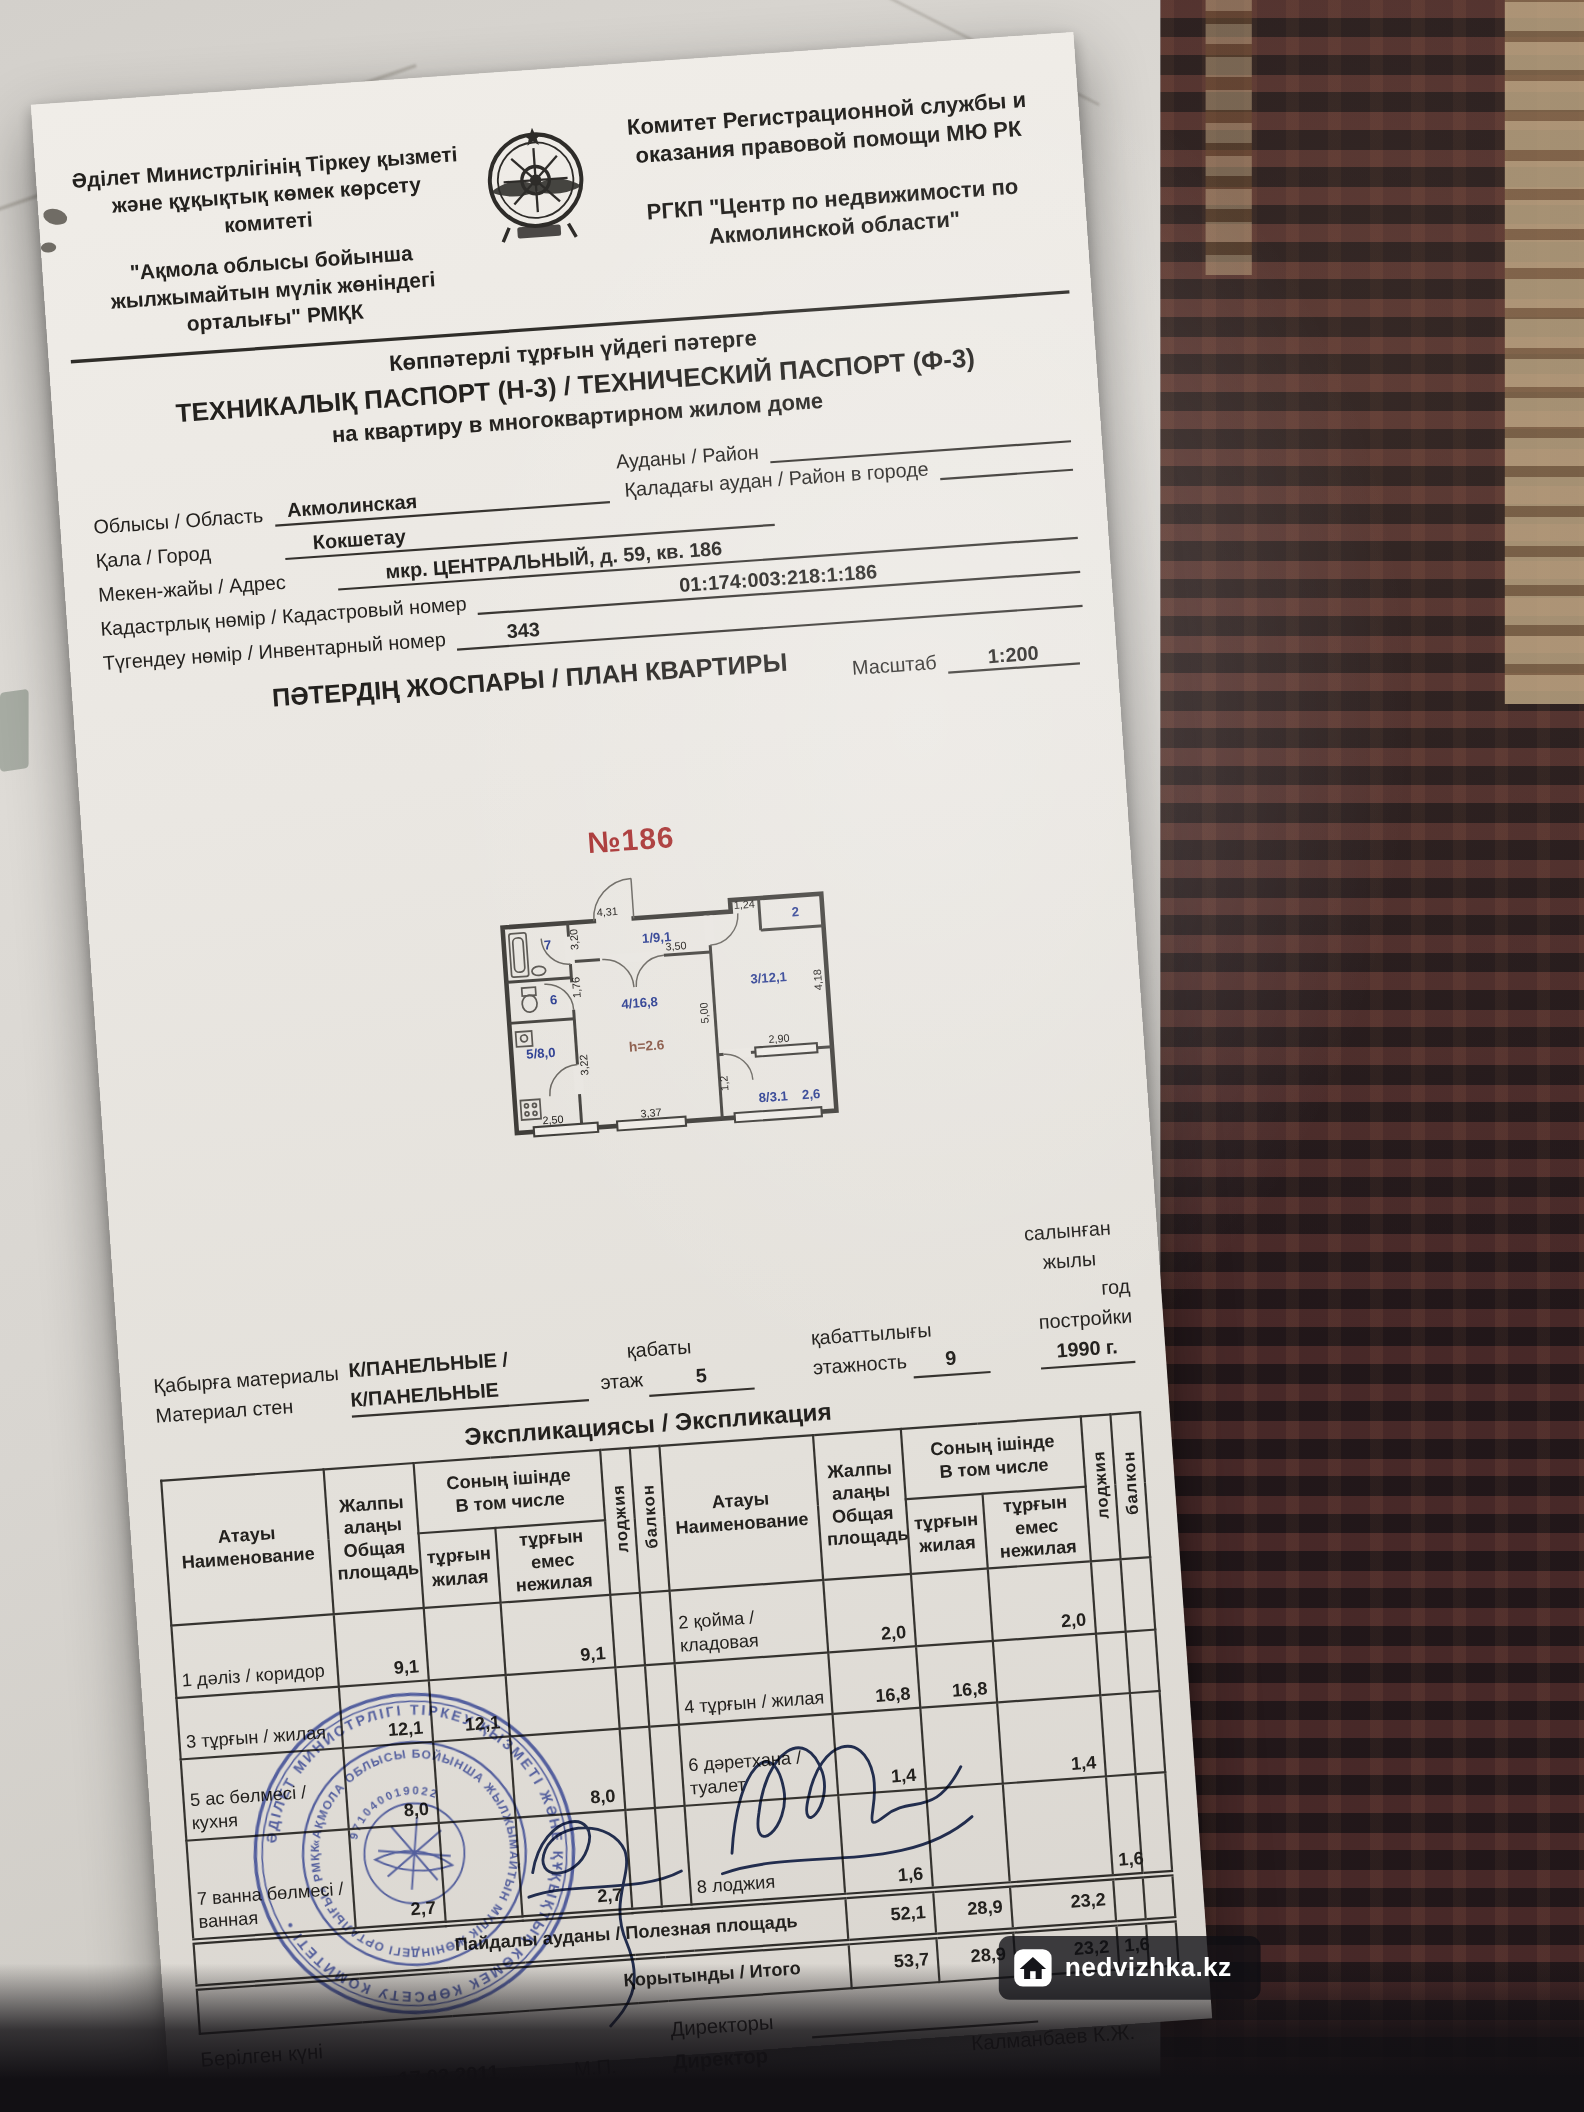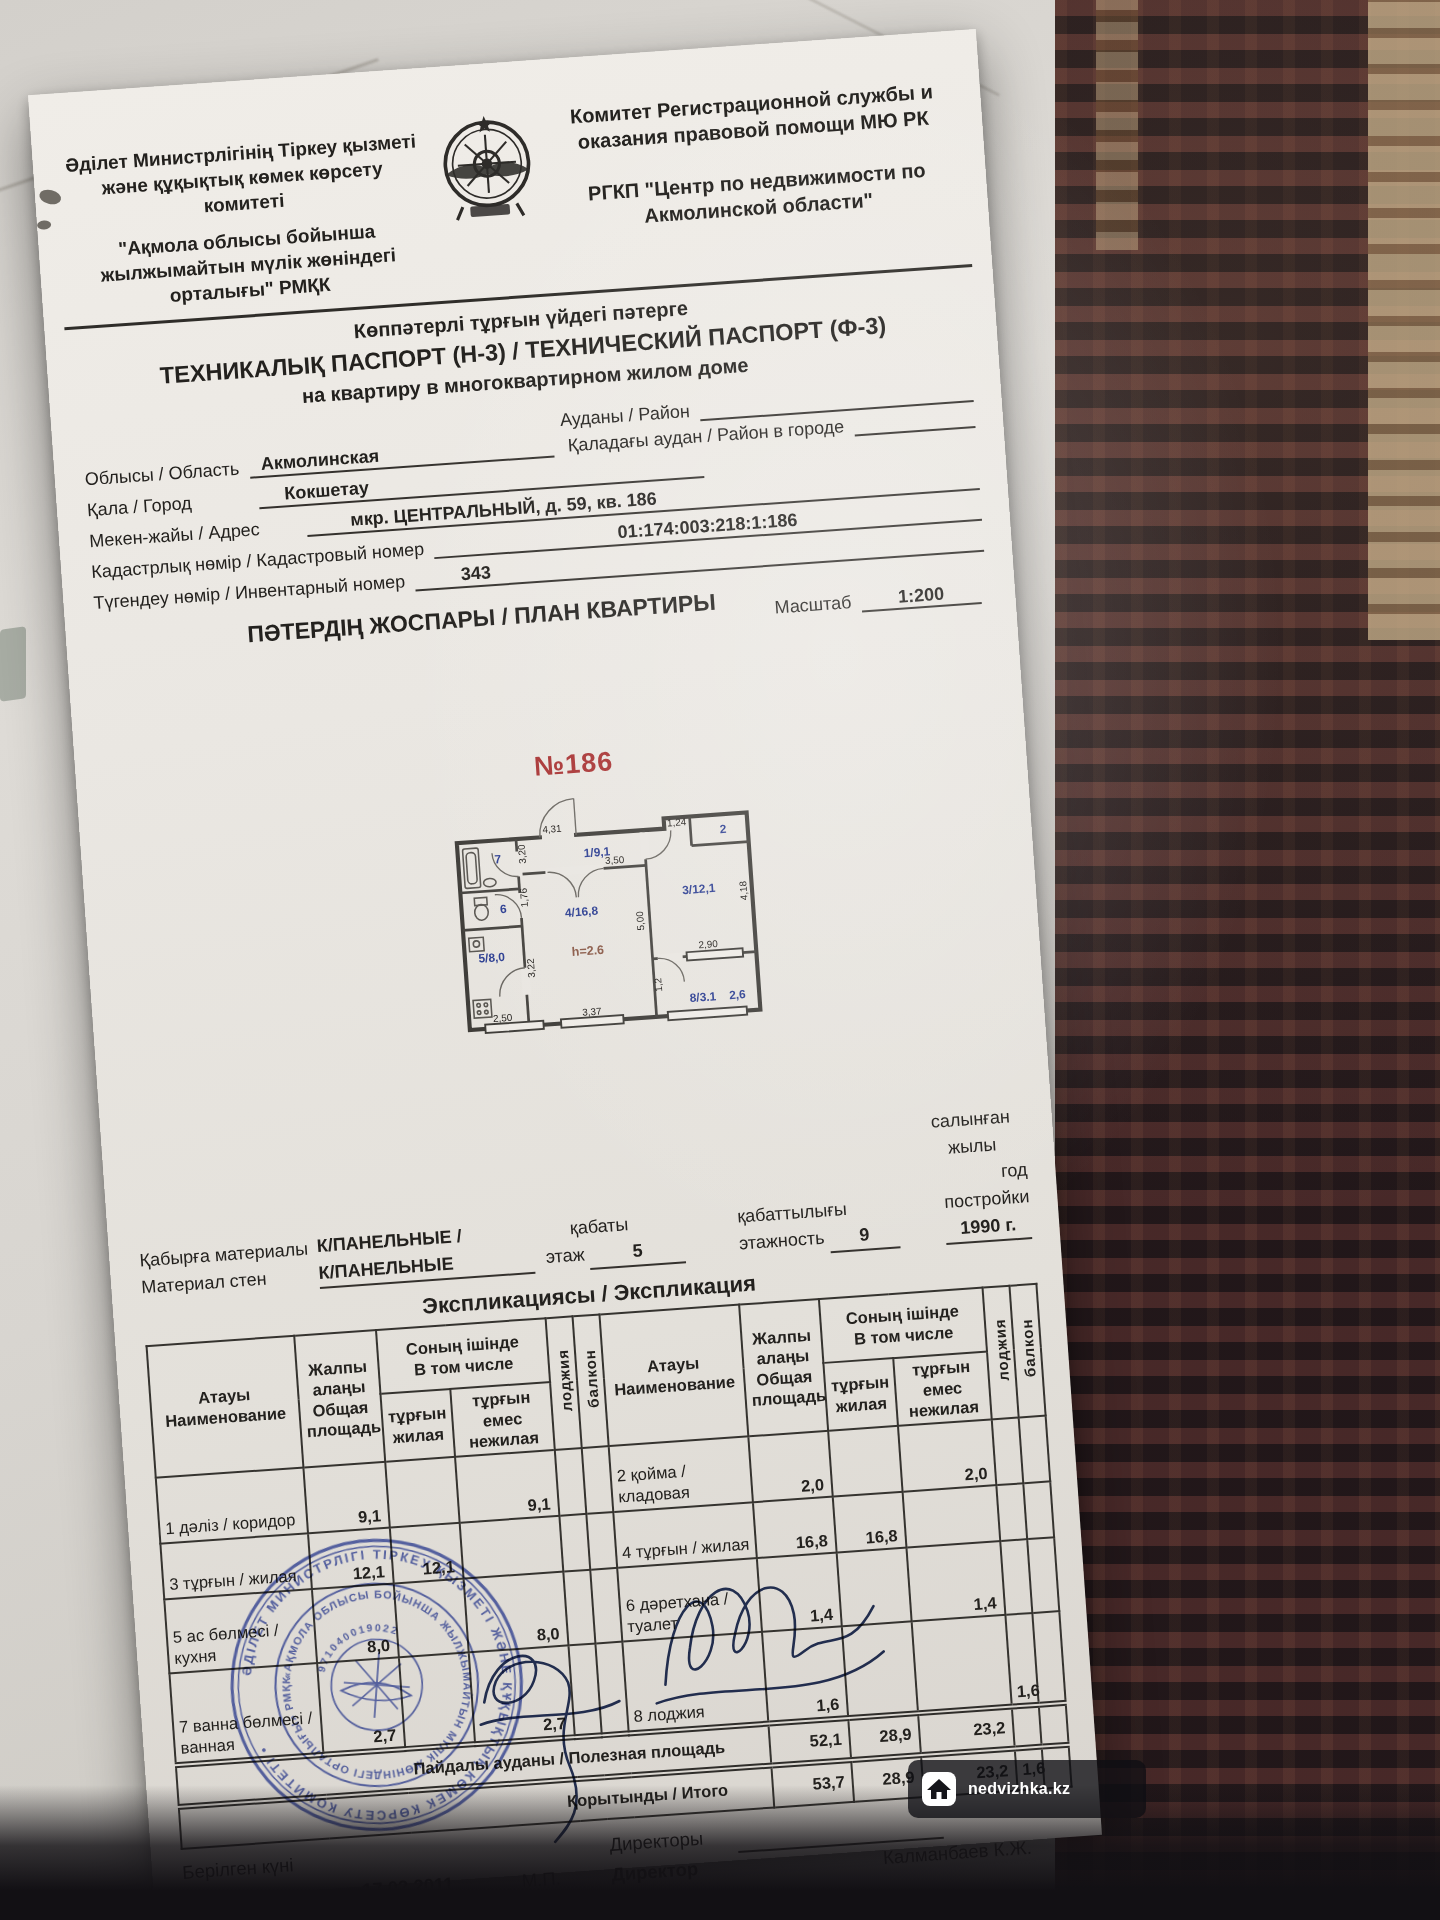--- a/index.html
+++ b/index.html
@@ -111,21 +111,21 @@
          mix-blend-mode:multiply;filter:blur(.4px);transform:rotate(8deg);}
   .sigsvg{position:absolute;mix-blend-mode:multiply;}
 
   
   .floor-shadow{position:absolute;left:0;right:0;bottom:0;height:135px;z-index:6;pointer-events:none;
     background:linear-gradient(to top,#121014 22%,rgba(18,16,20,.82) 55%,rgba(18,16,20,0) 100%);}
   .glare{position:absolute;left:0;top:0;right:0;bottom:0;z-index:7;pointer-events:none;
     background:radial-gradient(ellipse 640px 900px at 58% 34%,rgba(255,255,255,.20),rgba(255,255,255,0) 70%);}
   .wm{position:absolute;left:908px;top:1760px;width:238px;height:58px;z-index:9;
       background:rgba(14,14,19,.78);border-radius:10px;display:flex;align-items:center;gap:11px;padding-left:13px;box-sizing:border-box;}
-  .wm-text{color:#ffffff;font-weight:700;font-size:16px;letter-spacing:.3px;}
+  .wm-text{color:#ffffff;font-weight:700;font-size:24px;letter-spacing:.3px;}
 </style>
 </head>
 <body>
 
 <div>
   <div class="carpet"></div>
   <div class="carpet-edge"></div>
   <div class="carpet-band2"></div>
   <div class="vein v1"></div>
   <div class="vein v2"></div>

